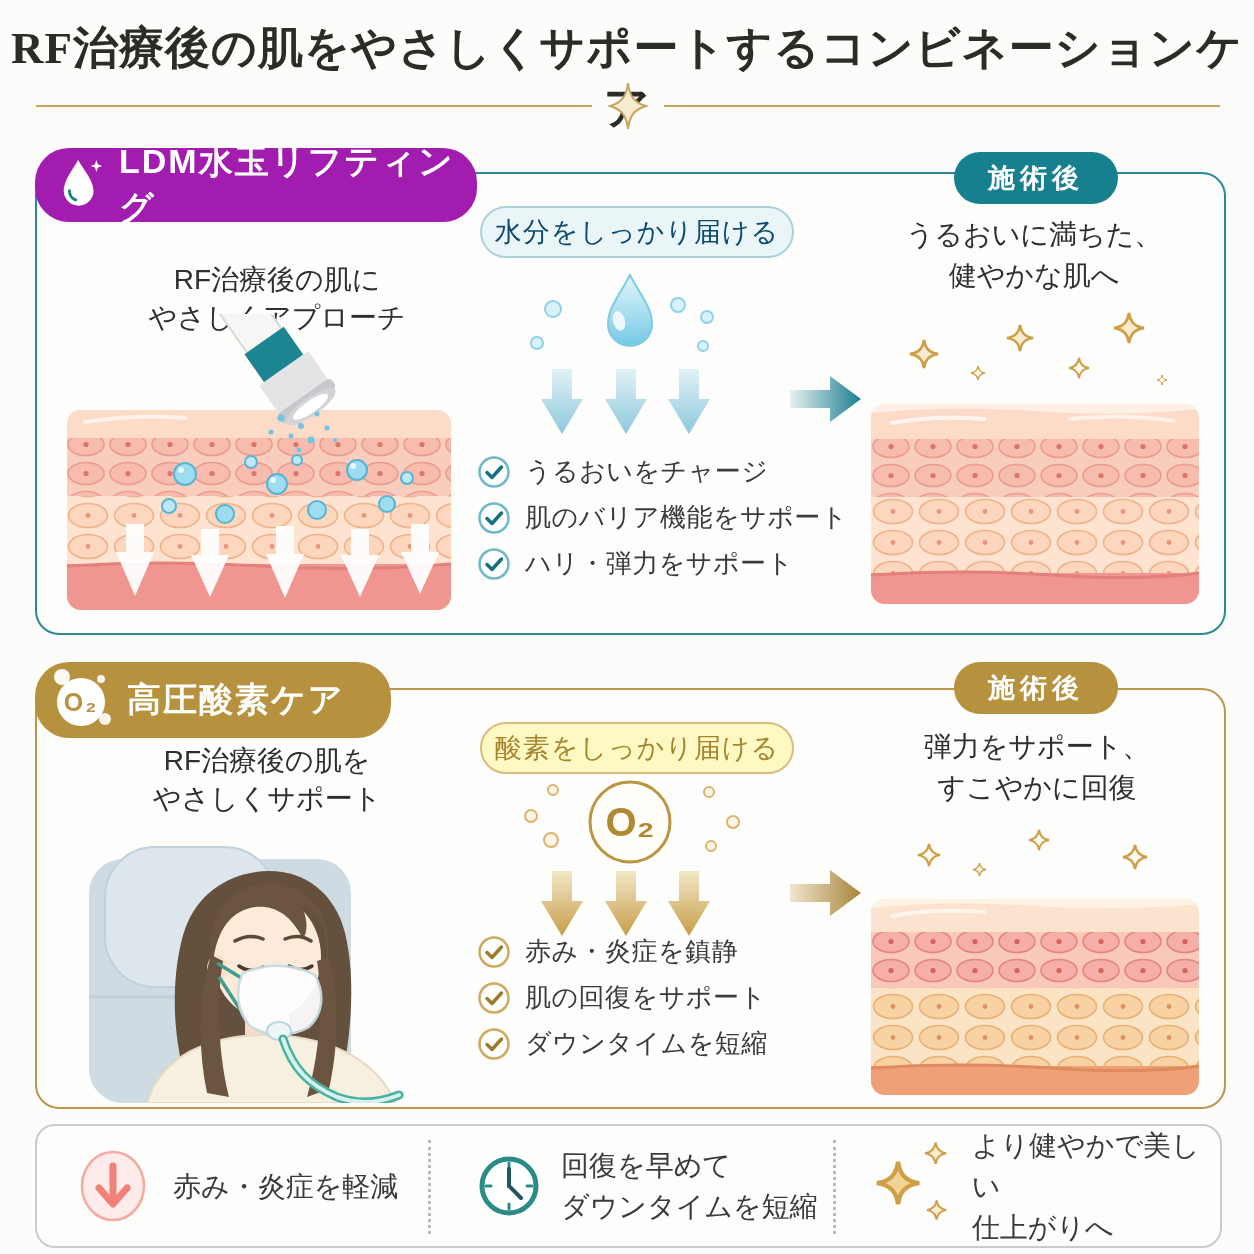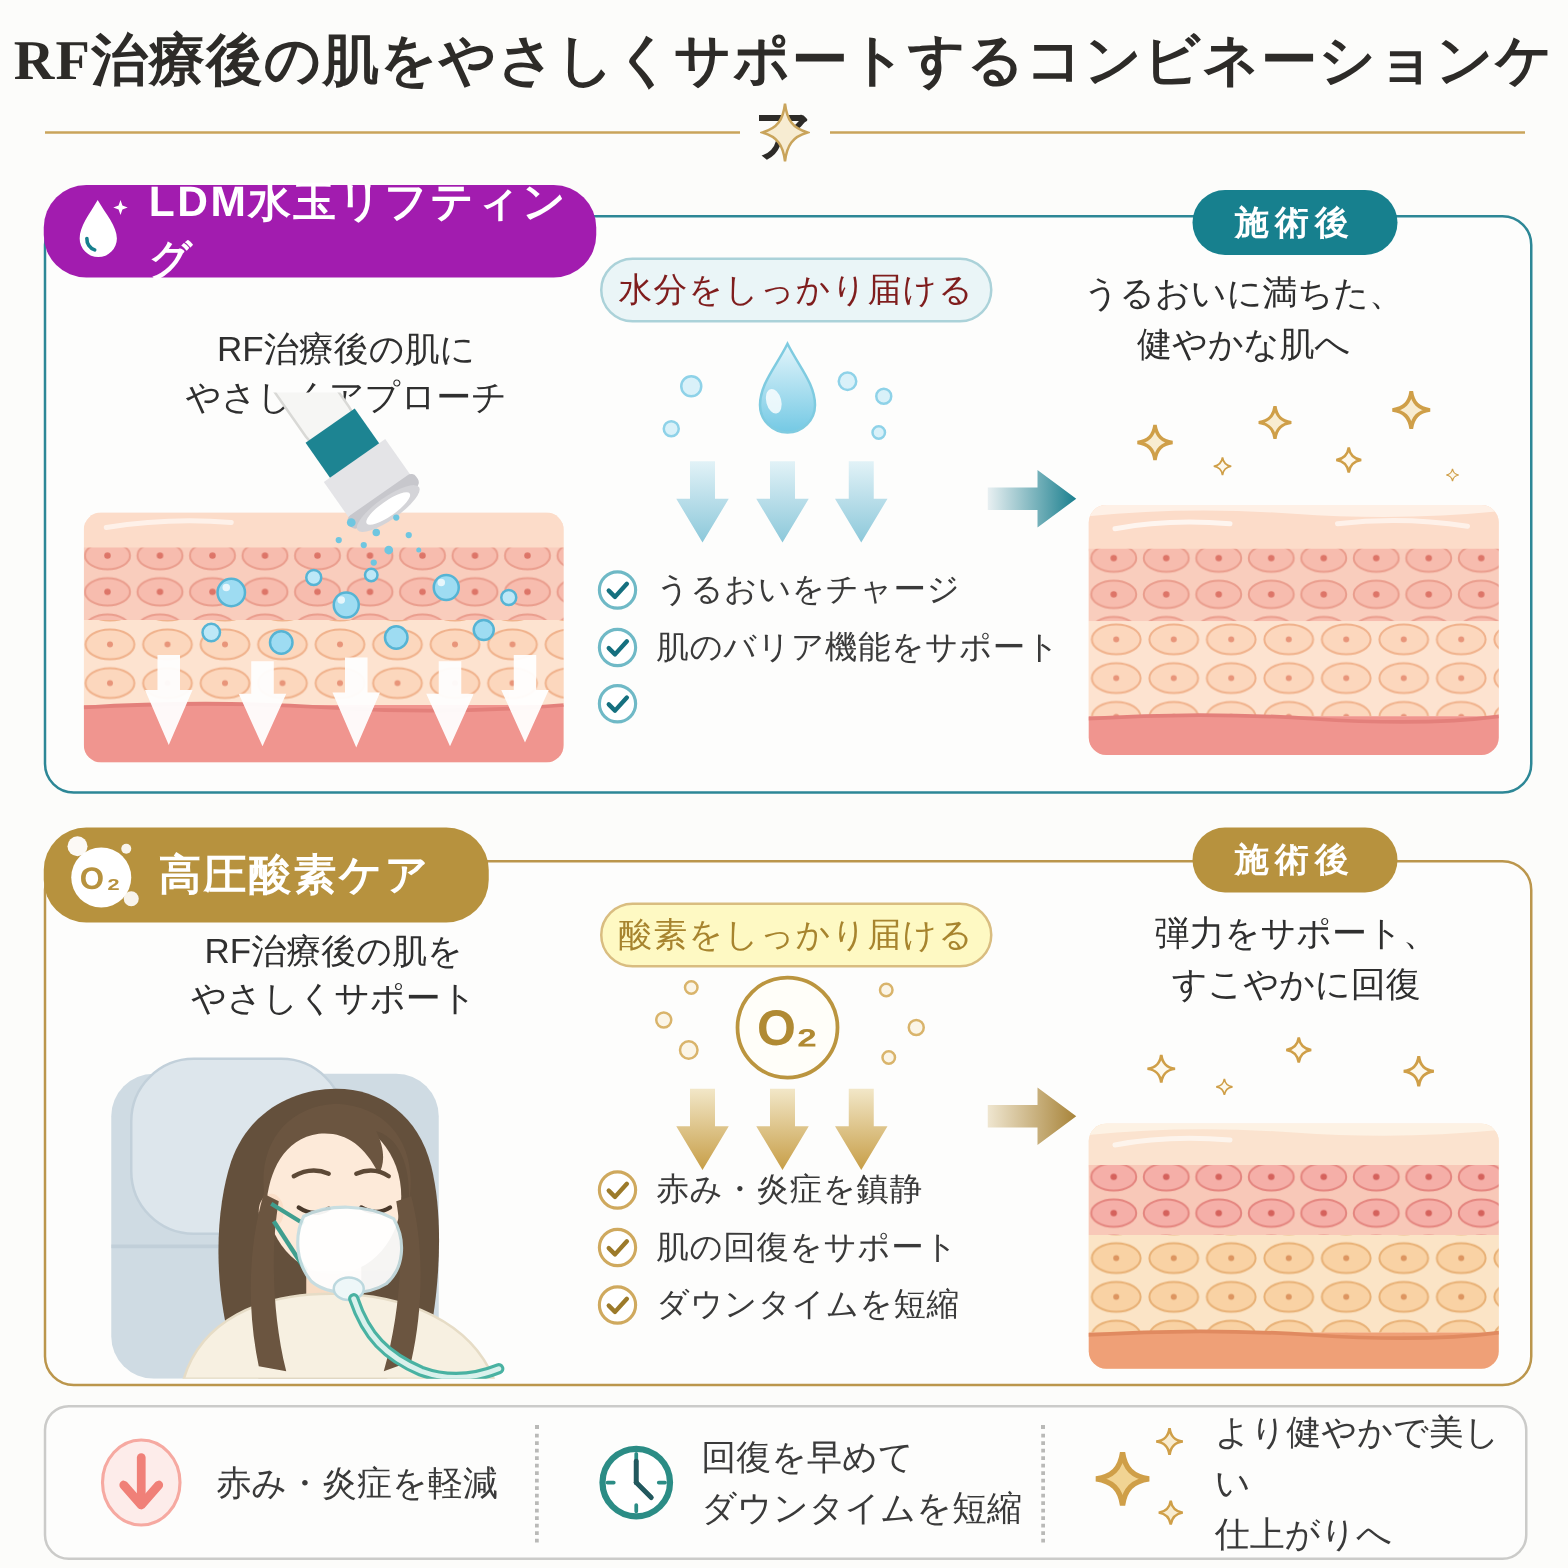--- a/index.html
+++ b/index.html
@@ -34,21 +34,21 @@
     display:flex; align-items:center; justify-content:center; }
   #section-ldm .after-badge { top:-22px; background:#17808e; }
   #section-oxy .after-badge { top:-28px; background:#b7923e; }
 
   .intro { position:absolute; text-align:center; font-size:28px; line-height:38px; color:#2f2f2f; }
   #section-ldm .intro { left:25px; top:58px; width:430px;margin-top:29px; }
   #section-oxy .intro { left:15px; top:52px; width:430px; }
 
   .delivery-badge { position:absolute; left:443px; width:314px; height:52px; border-radius:26px;
     display:flex; align-items:center; justify-content:center; font-size:27px; letter-spacing:1px; box-sizing:border-box; }
-  #section-ldm .delivery-badge { top:32px; background:#eaf5f7; border:2px solid #abd2d9; color:#7f1d1d; }
+  #section-ldm .delivery-badge { top:32px; background:#eaf5f7; border:2px solid #abd2d9; color:#0c4a6e; }
   #section-oxy .delivery-badge { top:32px; background:#fef9c3; border:2px solid #d9bd80; color:#a7842e; }
 
   .illus { position:absolute; }
   #ldm-illus { left:28px; top:140px; }
   #oxy-illus { left:40px; top:155px; }
   #ldm-drop-graphic { left:468px; top:95px; }
   #oxy-o2-graphic { left:468px; top:86px; }
   #ldm-flow-arrow { left:753px; top:200px; }
   #oxy-flow-arrow { left:753px; top:178px; }
   #ldm-sparkles { left:848px; top:132px; }
@@ -57,21 +57,21 @@
   #oxy-skin { left:833px; top:208px; }
 
   .checklist { position:absolute; left:440px; width:380px; }
   #section-ldm .checklist { top:280px; }
   #section-oxy .checklist { top:244px; }
   .check-row { display:flex; align-items:center; margin-bottom:11px; }
   .check-row svg { flex:0 0 auto; margin-right:14px; }
   .check-row .label { font-size:26px; color:#3a3a3a; letter-spacing:0.5px; }
 
   .after-text { position:absolute; text-align:center; font-size:28px; line-height:41px; color:#2f2f2f; }
-  #section-ldm .after-text { left:793px; top:40px; width:330px;text-align:center; }
+  #section-ldm .after-text { left:832px; top:40px; width:330px;text-align:center; }
   #section-oxy .after-text { left:835px; top:36px; width:330px; }
 
   .footer-bar { position:absolute; left:35px; top:1124px; width:1187px; height:124px;
     border:2px solid #cbcbc9; border-radius:20px; background:#fdfdfc; box-sizing:border-box; }
   .footer-sep { position:absolute; top:14px; height:94px; border-left:3px dotted #b9b9b7; }
   #footer-sep-1 { left:391px; }
   #footer-sep-2 { left:796px; }
   .benefit { position:absolute; top:0; height:100%; display:flex; align-items:center; }
   #benefit-1 { left:42px; width:340px; gap:26px; }
   #benefit-2 { left:440px; width:352px; gap:20px; }
@@ -255,20 +255,21 @@
           <circle cx="17" cy="17" r="14.5" fill="#ffffff" stroke="#6fb9c6" stroke-width="2.5"></circle>
           <path d="M10 17.5 l5 5 L24.5 12" fill="none" stroke="#15707f" stroke-width="3.5" stroke-linecap="round" stroke-linejoin="round"></path>
         </svg>
         <span class="label">肌のバリア機能をサポート</span>
       </div>
       <div class="check-row">
         <svg width="34" height="34" viewBox="0 0 34 34">
           <circle cx="17" cy="17" r="14.5" fill="#ffffff" stroke="#6fb9c6" stroke-width="2.5"></circle>
           <path d="M10 17.5 l5 5 L24.5 12" fill="none" stroke="#15707f" stroke-width="3.5" stroke-linecap="round" stroke-linejoin="round"></path>
         </svg>
+        <span class="label">ハリ・弾力をサポート</span>
       </div>
     </div>
 
     <svg class="illus" id="ldm-flow-arrow" width="72" height="50" viewBox="0 0 72 50">
       <path d="M0 16 H40 V2 L71 25 L40 48 V34 H0 Z" fill="url(#bigTeal)"></path>
     </svg>
 
     <div class="after-text">
       <div>うるおいに満ちた、</div>
       <div>健やかな肌へ</div>

